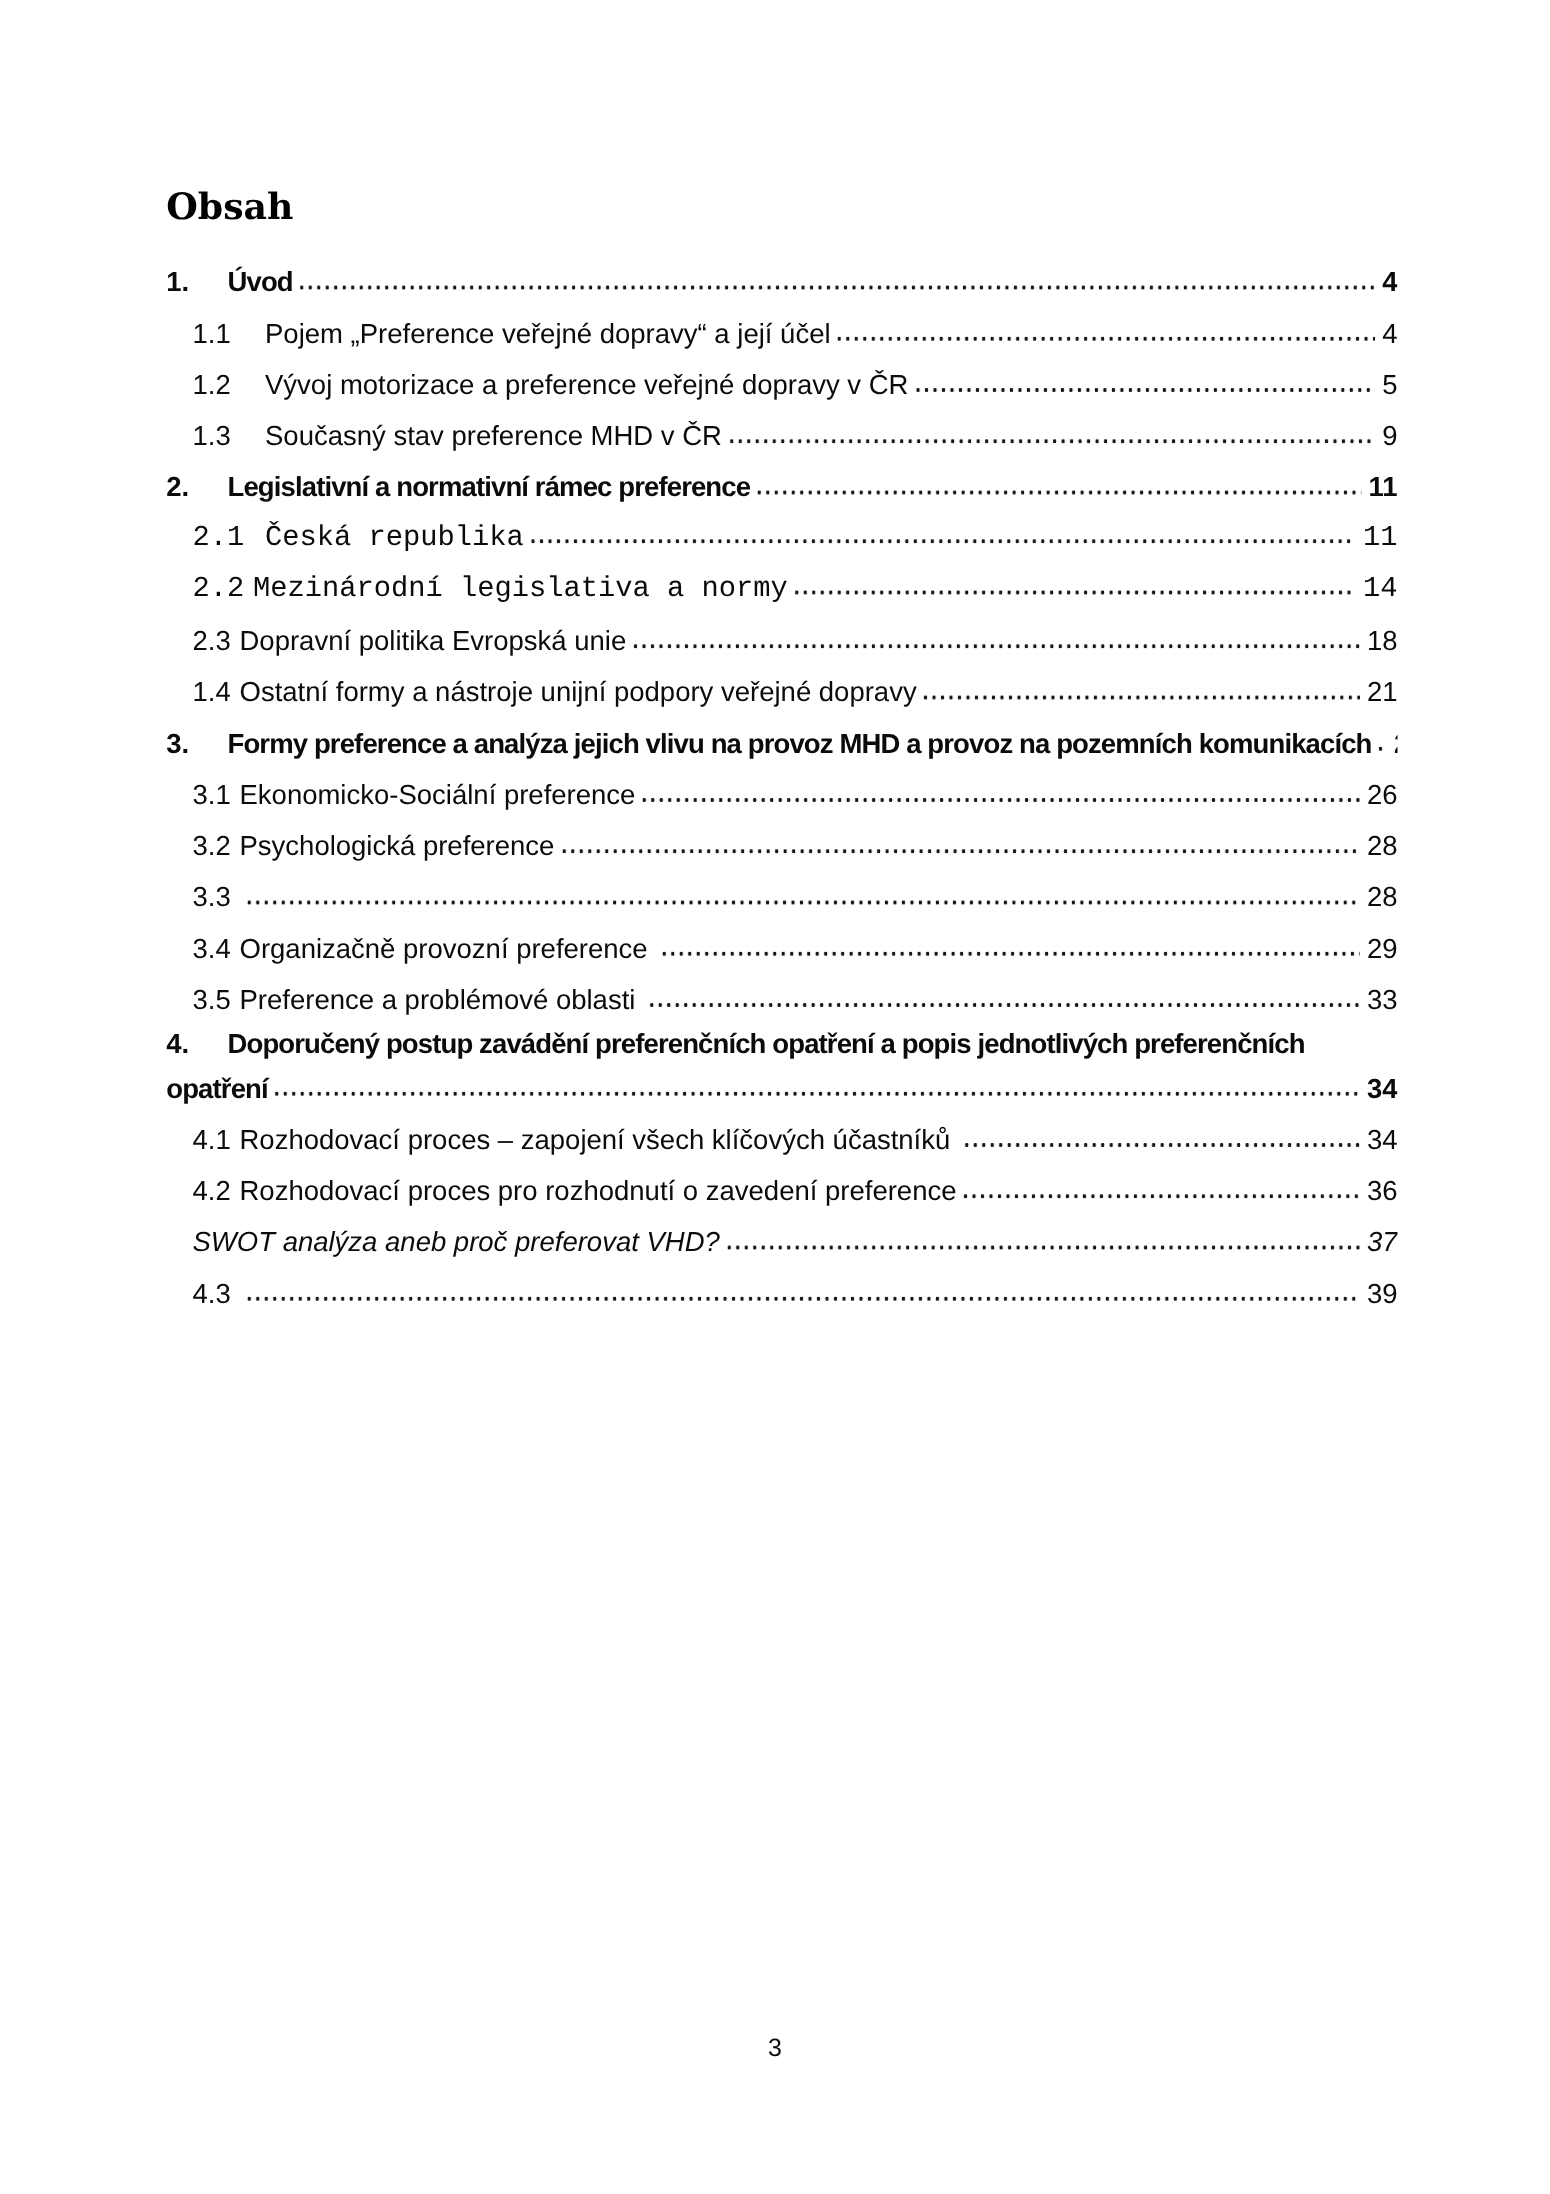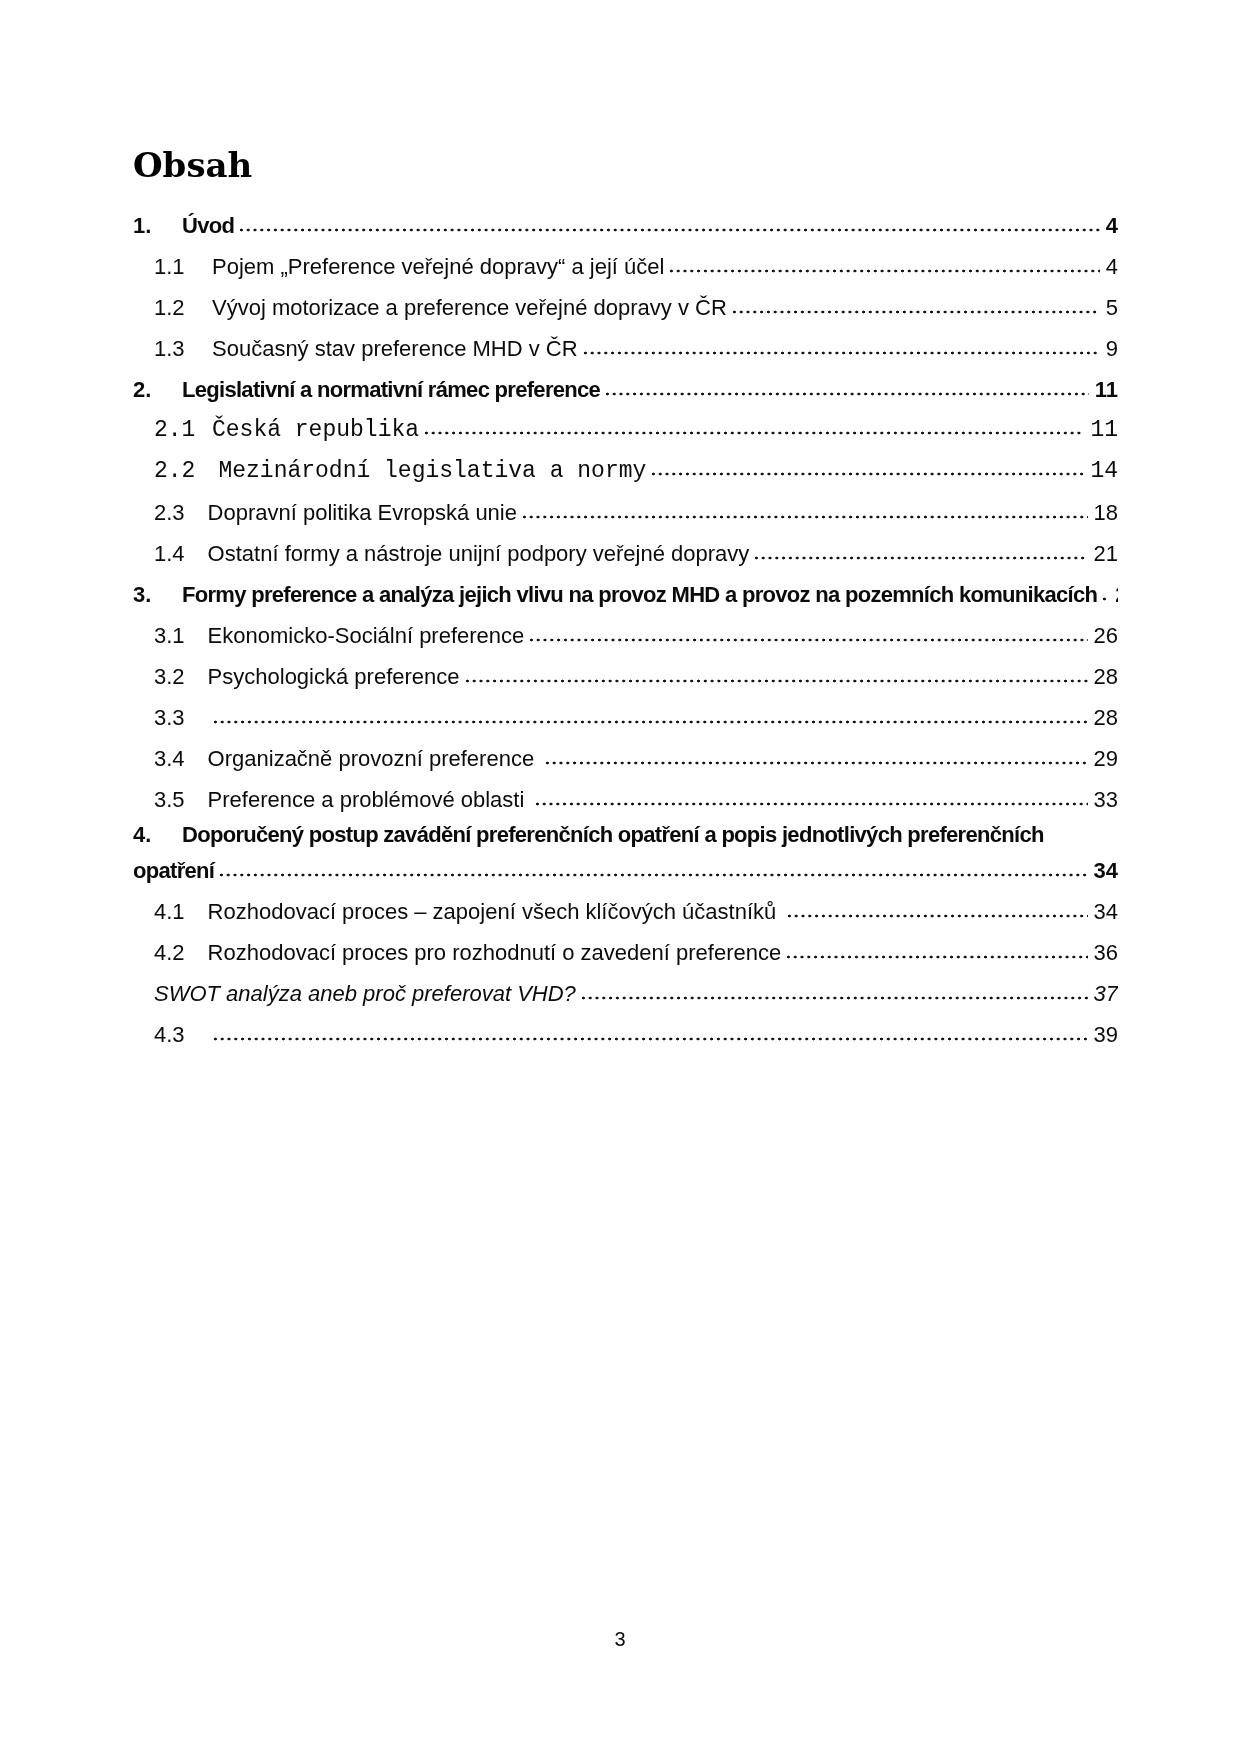--- a/index.html
+++ b/index.html
@@ -9,21 +9,21 @@
     background:#ffffff;
     box-sizing:border-box;
     padding:148px 122px 0 133px;
     font-family:"Liberation Sans",sans-serif;
     color:#0b0b0b;
     overflow:hidden;
   }
   .toc-heading{
     font-family:"DejaVu Serif",serif;
     font-weight:bold;
-    font-size:34px;
+    font-size:29px;
     line-height:34px;
     margin:0;
     color:#000;
   }
   .toc-list{margin-top:23px;}
   .row{
     display:flex;
     align-items:baseline;
     height:41px;
     line-height:41px;
@@ -32,21 +32,21 @@
     overflow:hidden;
   }
   .row.l1{font-weight:bold;}
   .row.l1 .txt{letter-spacing:-0.7px;}
   .row.sub{margin-left:21px;}
   .row.serif{font-family:Liberation Mono, monospace;font-size:23px;}
   .row.italic{font-style:italic;}
   .num{flex:none;}
   .l1 .num{width:49px;}
   .tabnum{width:58px;}
-  .inlinenum{width:auto;margin-right:23px;text-align:center;}
+  .inlinenum{width:auto;margin-right:7px;text-align:center;}
   .txt{flex:none;}
   .leader{
     flex:1 1 auto;
     min-width:8px;
     height:6px;
     margin:0 4px 0 4px;
     background-image:radial-gradient(circle,#151515 1.35px,rgba(0,0,0,0) 1.6px);
     background-size:6.8px 6px;
     background-repeat:repeat-x;
     background-position:0 100%;

